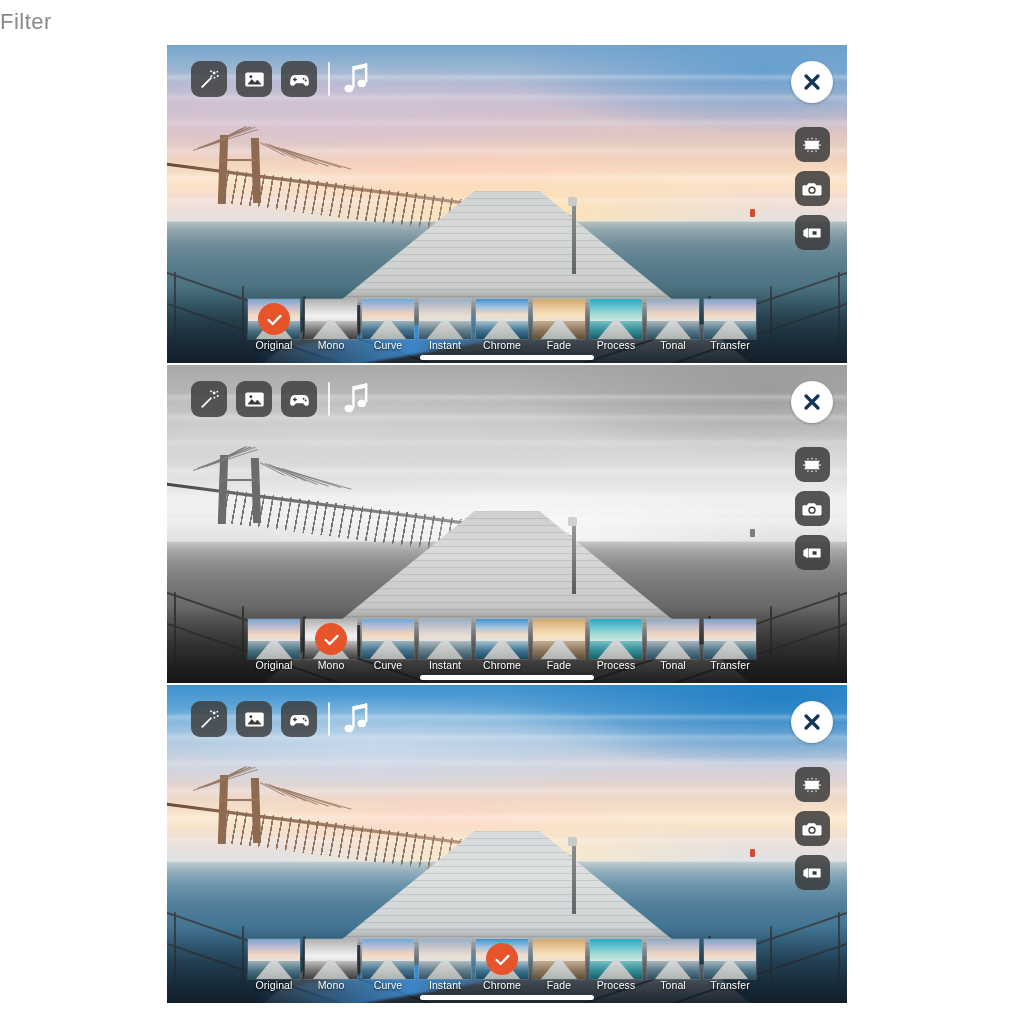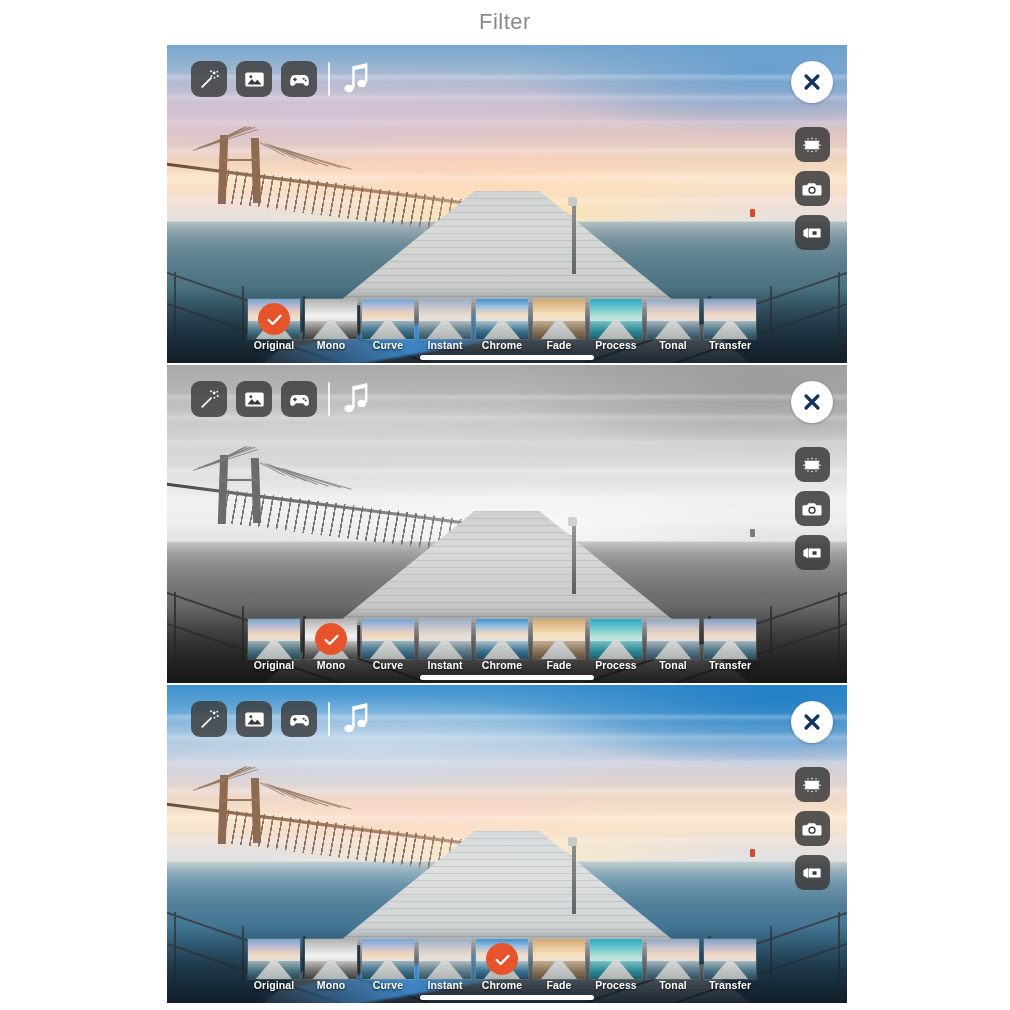--- a/index.html
+++ b/index.html
@@ -7,21 +7,21 @@
     width:1010px;height:1010px;
     background:#ffffff;
     font-family:"Liberation Sans", sans-serif;
     overflow:hidden;
     position:relative;
   }
 
   
   .page-title{
     position:absolute;top:9px;left:0;width:1010px;
-    text-align:center;
+    text-align:left;
     font-size:22px;color:#8a8a8a;
     letter-spacing:.5px;
     font-weight:400;
   }
 
   
   .panel{
     position:absolute;
     left:167px;width:680px;height:318px;
     overflow:hidden;
@@ -199,21 +199,21 @@
   .badge{
     position:absolute;left:50%;top:50%;transform:translate(-50%,-50%);
     width:32px;height:32px;border-radius:50%;
     background:#e5542a;display:flex;align-items:center;justify-content:center;
     z-index:3;
   }
   .badge svg{width:19px;height:19px;}
   .f-label{
     margin-top:0;font-size:10.5px;color:#ffffff;
     text-shadow:0 1px 2px rgba(0,0,0,.85);
-    white-space:nowrap;font-weight:700;letter-spacing:.1px;text-align:right;
+    white-space:nowrap;font-weight:400;letter-spacing:.1px;text-align:right;
   }
 
   
   .home-bar{
     position:absolute;left:50%;bottom:3px;transform:translateX(-50%);
     width:174px;height:5px;border-radius:3px;background:#ffffff;z-index:7;
   }
 </style>
 </head>
 <body>

